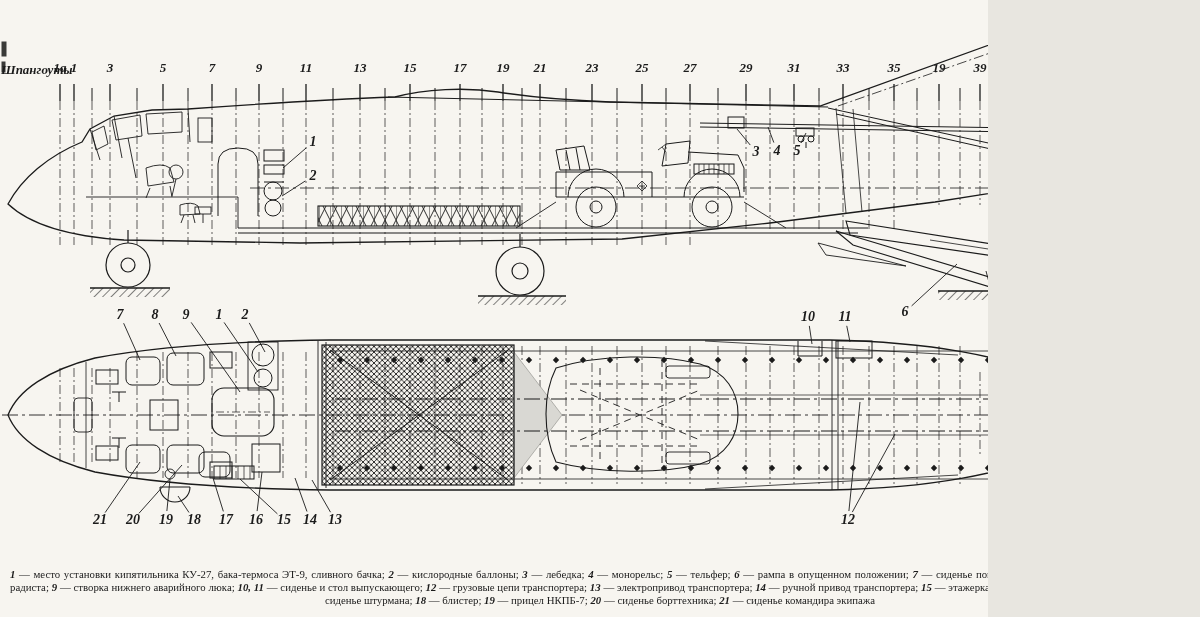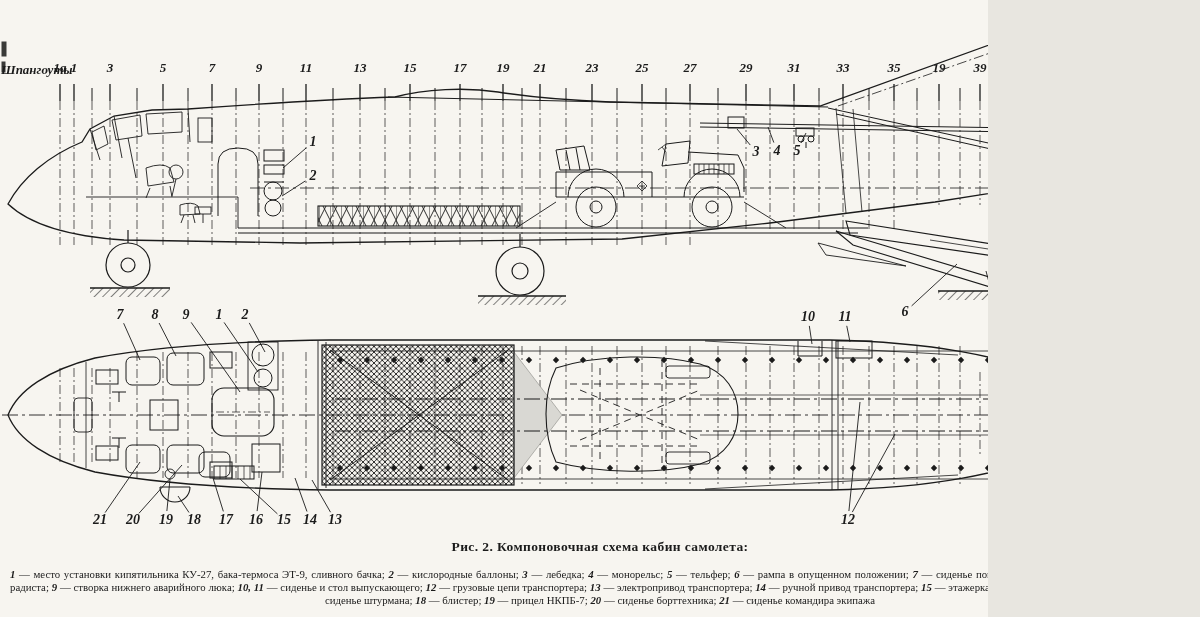--- a/index.html
+++ b/index.html
@@ -487,15 +487,14 @@
       <div class="callout" style="left: 166px; top: 520px;">19</div>
       <div class="callout" style="left: 194px; top: 520px;">18</div>
       <div class="callout" style="left: 226px; top: 520px;">17</div>
       <div class="callout" style="left: 256px; top: 520px;">16</div>
       <div class="callout" style="left: 284px; top: 520px;">15</div>
       <div class="callout" style="left: 310px; top: 520px;">14</div>
       <div class="callout" style="left: 335px; top: 520px;">13</div>
       <div class="callout" style="left: 848px; top: 520px;">12</div>
     </div>
 
-  <div id="caption">Рис. 2. Компоновочная схема кабин самолета:</div>
   <p id="legend"><i>1</i>&nbsp;— место установки кипятильника КУ-27, бака-термоса ЭТ-9, сливного бачка;  <i>2</i>&nbsp;— кислородные баллоны;  <i>3</i>&nbsp;— лебедка;  <i>4</i>&nbsp;— монорельс;  <i>5</i>&nbsp;— тельфер;  <i>6</i>&nbsp;— рампа в опущенном положении;  <i>7</i>&nbsp;— сиденье помощника командира экипажа;  <i>8</i>&nbsp;— сиденье радиста;  <i>9</i>&nbsp;— створка нижнего аварийного люка;  <i>10, 11</i>&nbsp;— сиденье и стол выпускающего;  <i>12</i>&nbsp;— грузовые цепи транспортера;  <i>13</i>&nbsp;— электропривод транспортера;  <i>14</i>&nbsp;— ручной привод транспортера;  <i>15</i>&nbsp;— этажерка с радиооборудованием;  <i>16</i>&nbsp;— туалет;  <i>17</i>&nbsp;— сиденье штурмана;  <i>18</i>&nbsp;— блистер;  <i>19</i>&nbsp;— прицел НКПБ-7;  <i>20</i>&nbsp;— сиденье борттехника;  <i>21</i>&nbsp;— сиденье командира экипажа</p>
 </div>
 
 </body></html>

